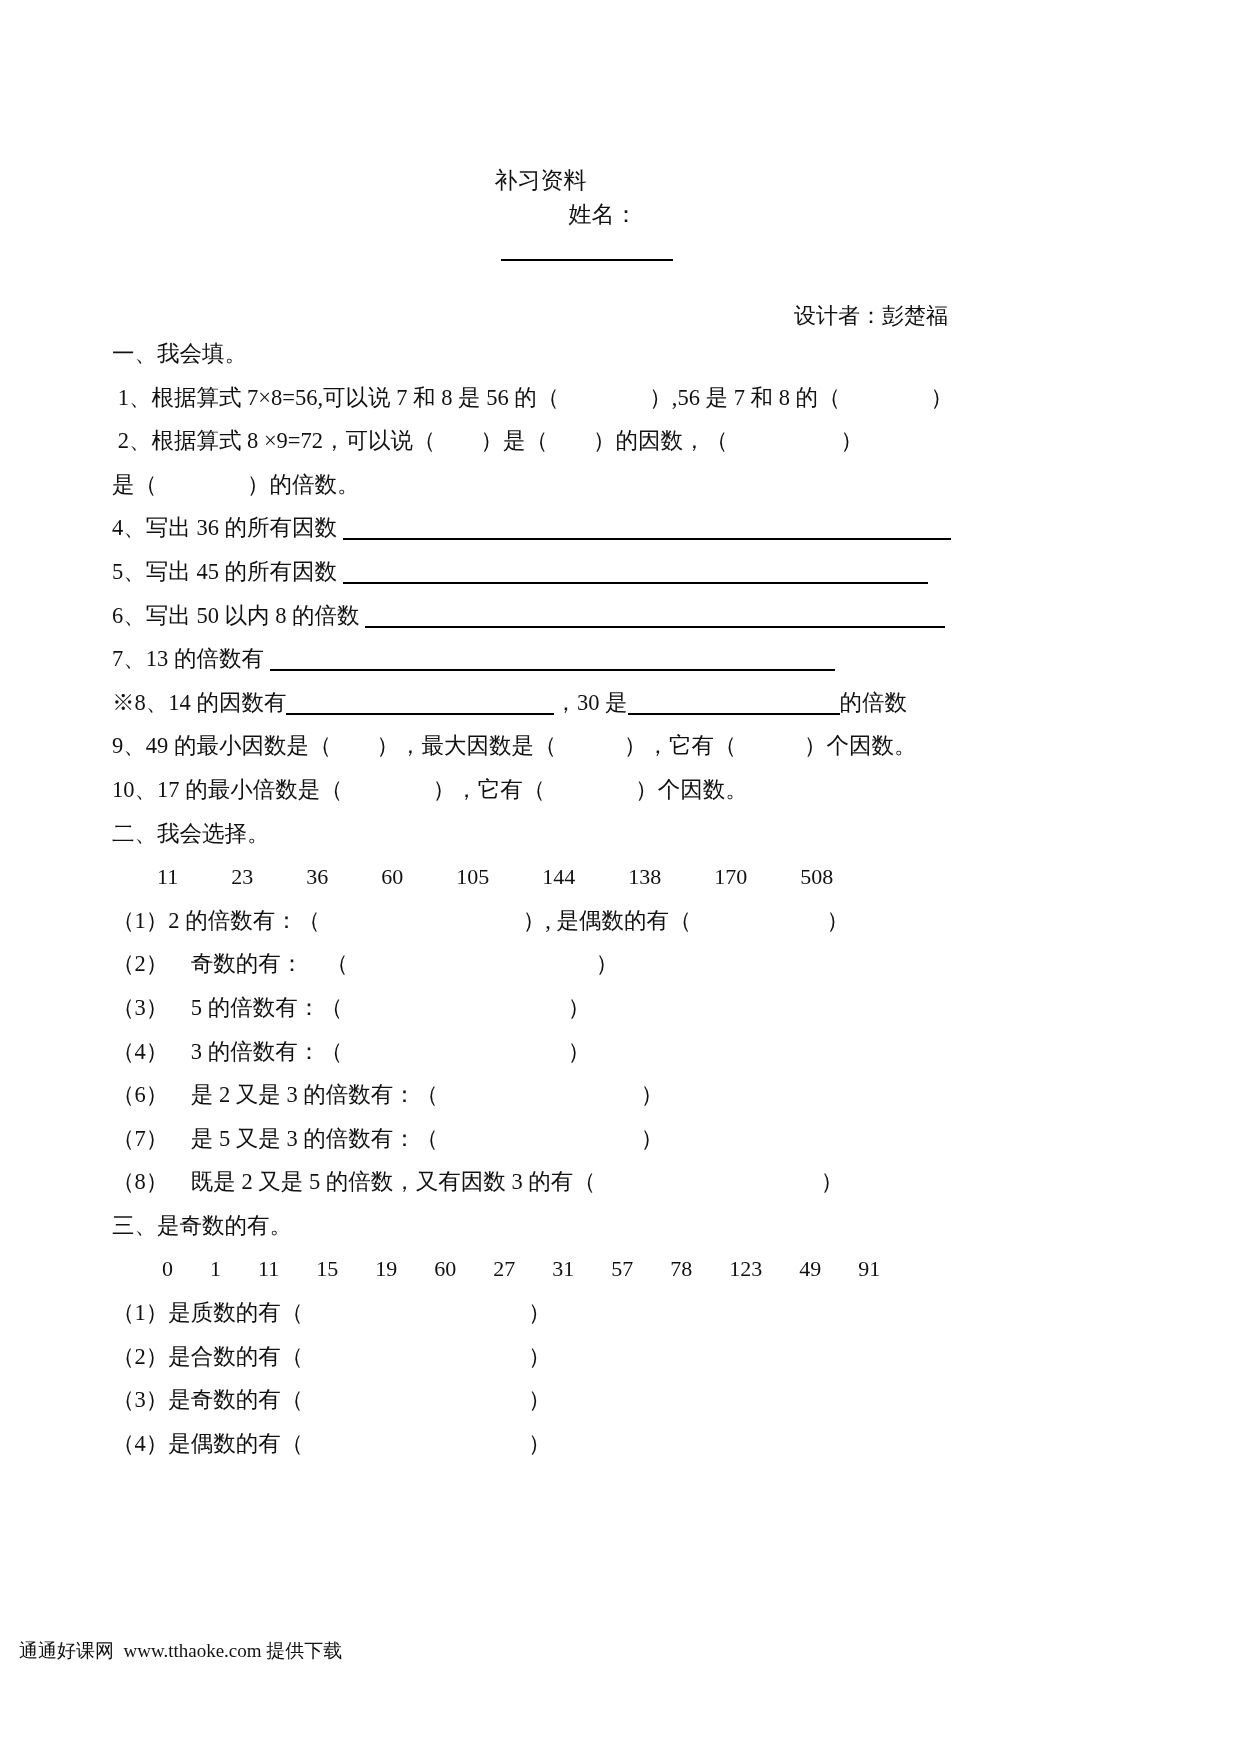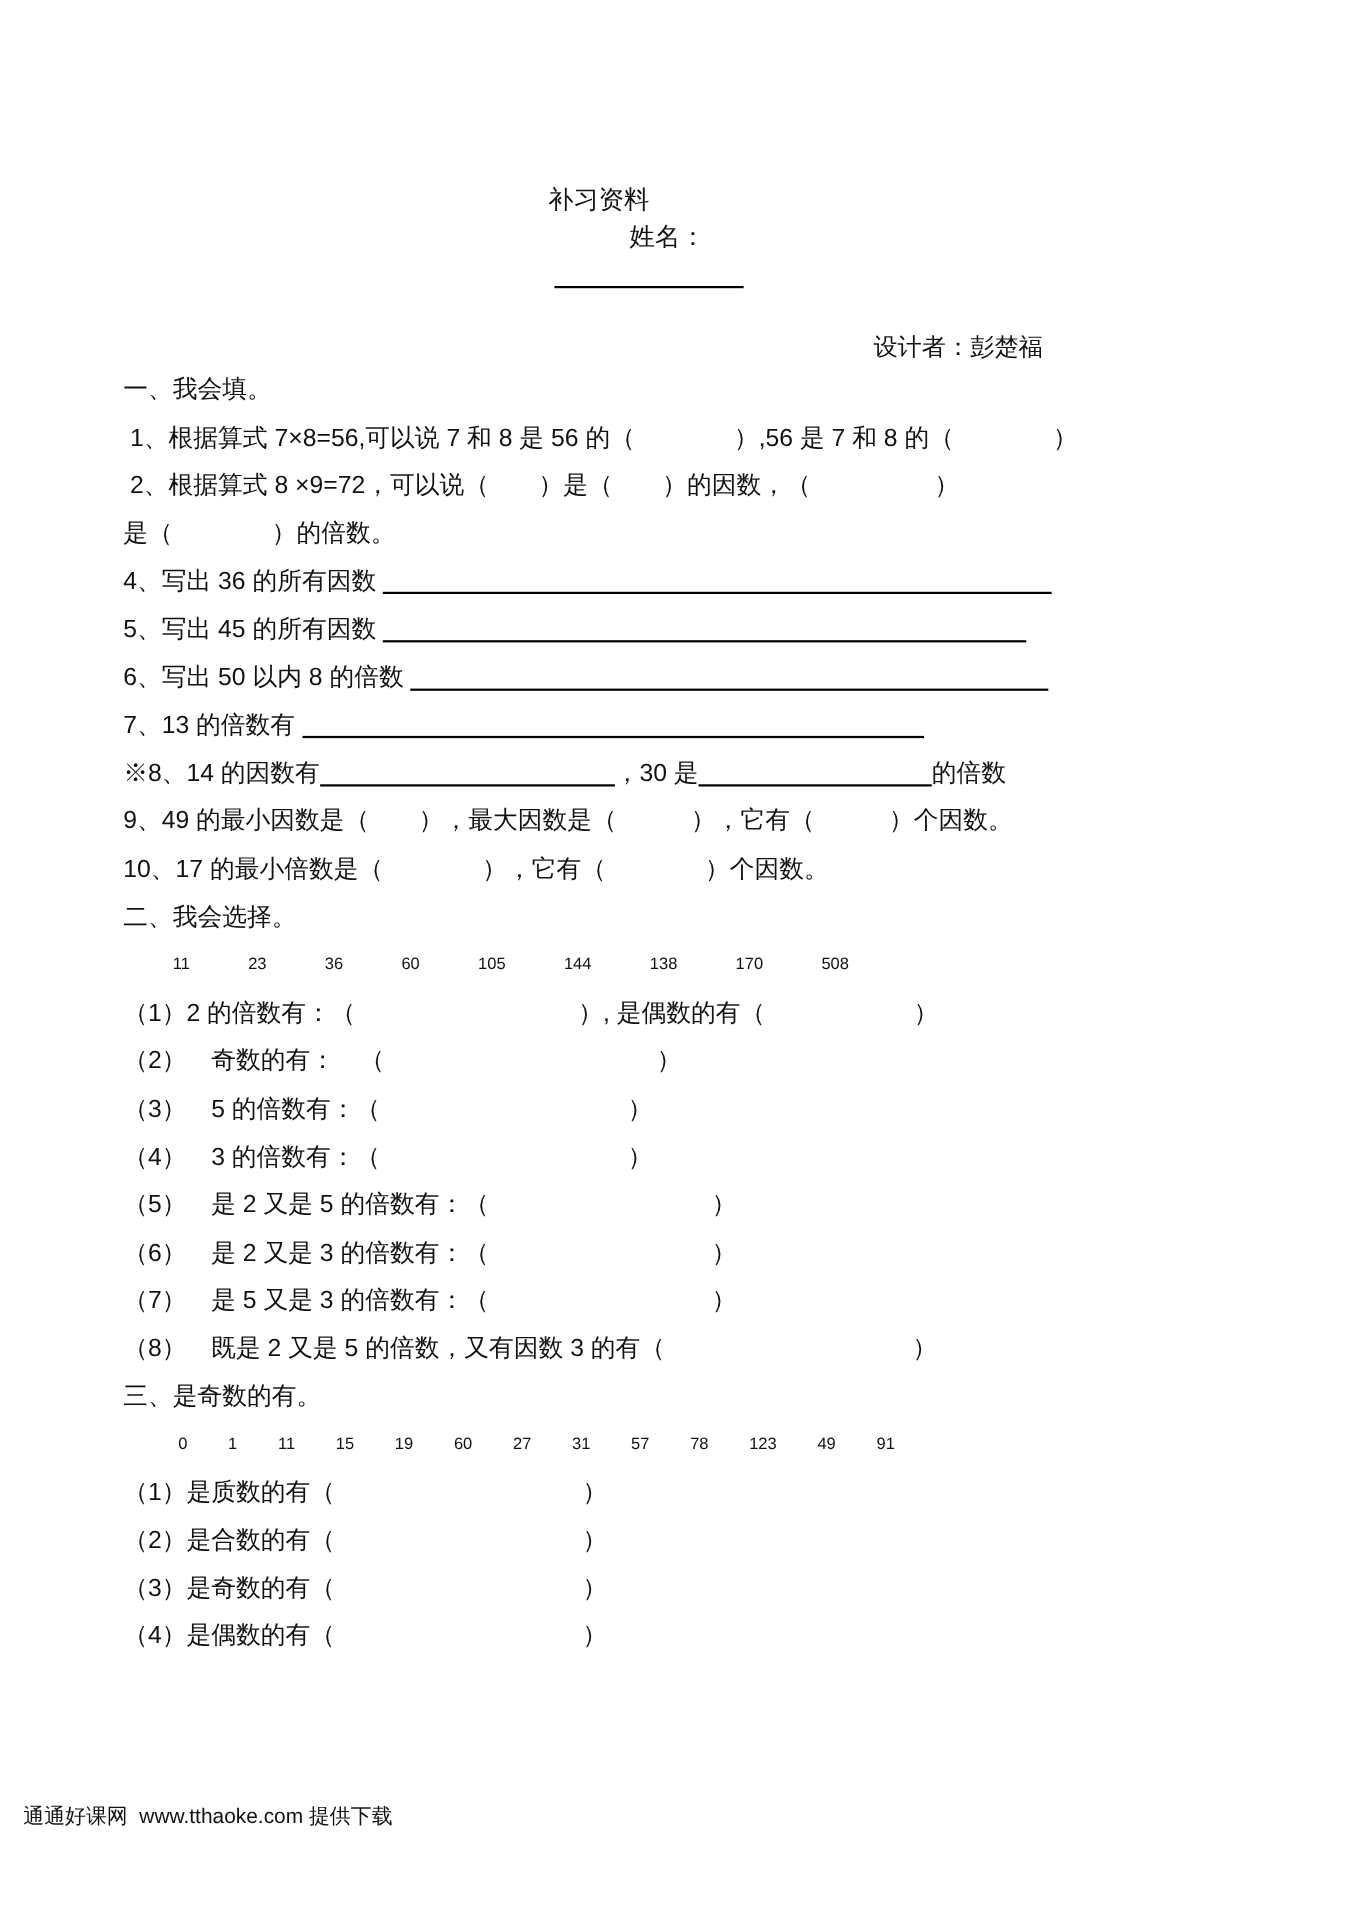--- a/index.html
+++ b/index.html
@@ -2,21 +2,21 @@
 <html><head>
 <meta charset="utf-8">
 <style>
   html,body{margin:0;padding:0;background:#ffffff;}
   .page{
     position:relative;
     width:1240px;
     height:1754px;
     background:#ffffff;
     color:#111111;
-    font-family:Liberation Sans, sans-serif;
+    font-family:Liberation Serif, serif;
     overflow:hidden;
   }
   .header{padding-top:130px;}
   .header-row{
     padding-left:460px;
     font-size:23px;
     line-height:34px;
     white-space:pre;
   }
   .name-label{margin-left:74px;}
@@ -47,21 +47,21 @@
   .blank{
     display:inline-block;
     border-bottom:2px solid #000;
     height:16px;
     vertical-align:-5px;
   }
   .numbers-row{
     display:flex;
     line-height:43.6px;
     height:43.6px;
-    font-size:15px;
+    font-size:22px;
   }
   .s2nums{padding-left:45px;gap:53px;}
   .s3nums{padding-left:50px;gap:37px;}
   .footer{
     position:absolute;
     left:0;
     top:1616px;
     width:100%;
     text-align:left;
     font-size:19px;
@@ -109,21 +109,20 @@
         <span>144</span>
         <span>138</span>
         <span>170</span>
         <span>508</span>
       </div>
     <div>
         <div class="line"><span>（1）2 的倍数有：（　　　　　　　　　）, 是偶数的有（　　　　　　）</span></div>
         <div class="line"><span>（2）　奇数的有：　（　　　　　　　　　　　）</span></div>
         <div class="line"><span>（3）　5 的倍数有：（　　　　　　　　　　）</span></div>
         <div class="line"><span>（4）　3 的倍数有：（　　　　　　　　　　）</span></div>
-        <div class="line"><span>（5）　是 2 又是 5 的倍数有：（　　　　　　　　　）</span></div>
         <div class="line"><span>（6）　是 2 又是 3 的倍数有：（　　　　　　　　　）</span></div>
         <div class="line"><span>（7）　是 5 又是 3 的倍数有：（　　　　　　　　　）</span></div>
         <div class="line"><span>（8）　既是 2 又是 5 的倍数，又有因数 3 的有（　　　　　　　　　　）</span></div>
       </div>
 
     <div class="line heading">三、是奇数的有。</div>
     <div class="numbers-row s3nums">
         <span>0</span>
         <span>1</span>
         <span>11</span>

